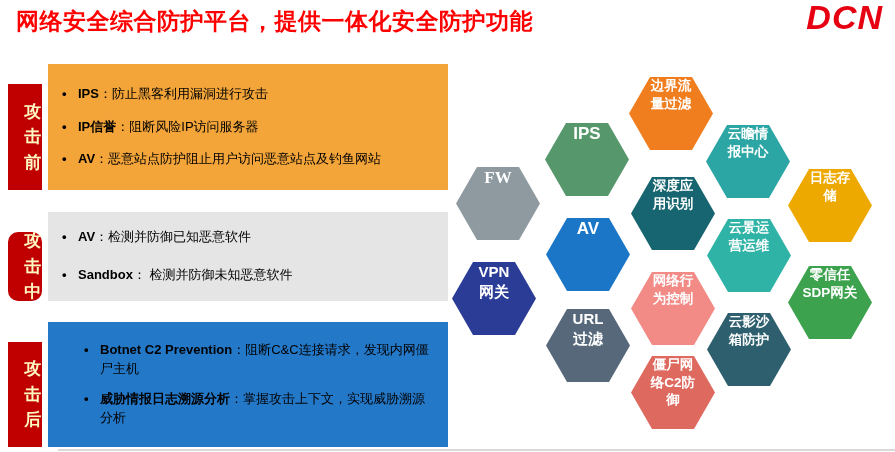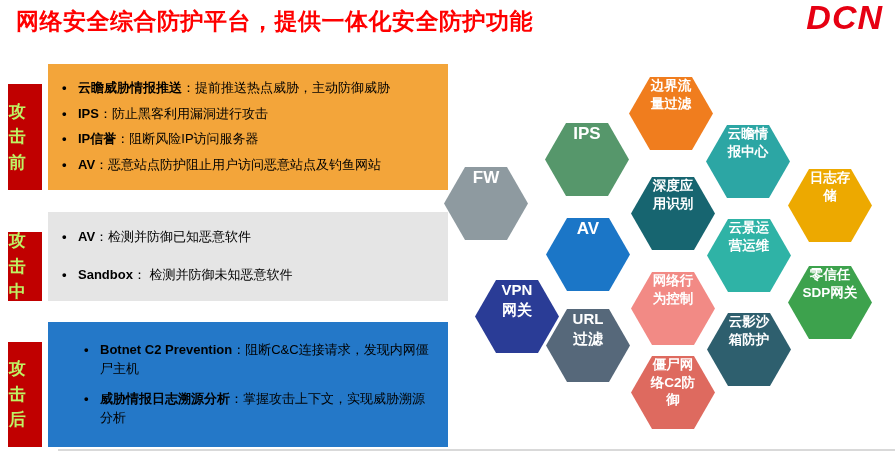--- a/index.html
+++ b/index.html
@@ -7,47 +7,47 @@
   body { font-family:"Liberation Sans","DejaVu Sans",sans-serif; }
   .page { position:relative; width:895px; height:452px; background:#fff; overflow:hidden; }
 
   .title { position:absolute; left:16px; top:6px; font-size:23px; font-weight:bold; color:#FF0000; letter-spacing:0.5px; white-space:nowrap; }
   .logo  { position:absolute; right:12px; top:-2px; font-size:34px; font-weight:900; font-style:italic; color:#E60012; letter-spacing:1px; }
 
   .phase { position:absolute; left:8px; width:440px; display:flex; }
   .p1 { top:64px;  height:126px; }
   .p2 { top:212px; height:89px;  }
   .p3 { top:322px; height:125px; }
-  .phase-label { width:34px; flex:none; display:flex; align-items:center; justify-content:flex-start; color:#bef264; font-weight:bold; font-size:17px;margin-top:20px; }
+  .phase-label { width:34px; flex:none; display:flex; align-items:center; justify-content:flex-end; color:#fef9c3; font-weight:bold; font-size:17px;margin-top:20px; }
   .vtext { width:1.1em; word-break:break-all; line-height:1.5; text-align:center; }
   .phase-content { flex:1; margin-left:6px; padding:8px 12px 8px 14px; color:#000; display:flex; flex-direction:column; justify-content:space-evenly; }
   .item { display:flex; font-size:13px; line-height:1.45; color:#000; }
   .dot { width:16px; flex:none; font-weight:bold; }
   .dot::before { content:"•"; }
   .btext { flex:1; }
   .btext b { font-weight:bold; }
 
   .hex { position:absolute; width:84px; height:73px;
          clip-path:polygon(25% 0,75% 0,100% 50%,75% 100%,25% 100%,0 50%);
          display:flex; flex-direction:column; align-items:center; justify-content:flex-start;
          color:#fff; font-weight:bold; font-size:13.5px; line-height:1.3; text-align:center; }
   .hex.acr { font-size:17px; }
   .hex.mid { font-size:15px; }
   .hl { min-height:0; }
 
-  .hx0  { left:444px; top:167px; } 
+  .hx0  { left:456px; top:167px;font-family:Liberation Serif, serif; } 
   .hx1  { left:545px; top:123px; } 
   .hx2  { left:629px; top:77px;  } 
   .hx3  { left:706px; top:125px; } 
   .hx4  { left:788px; top:169px; } 
   .hx5  { left:631px; top:177px; } 
   .hx6  { left:546px; top:218px; } 
   .hx7  { left:707px; top:219px; } 
   .hx8  { left:788px; top:266px; } 
-  .hx9  { left:475px; top:262px;margin-top:18px; } 
+  .hx9  { left:452px; top:262px; } 
   .hx10 { left:546px; top:309px; } 
   .hx11 { left:631px; top:272px; } 
   .hx12 { left:707px; top:313px; } 
   .hx13 { left:631px; top:356px; } 
 
   .footer-line { position:absolute; left:58px; right:0; bottom:1px; height:2px; background:#d9d9d9; }
 </style>
 </head>
 <body>
 
@@ -56,39 +56,35 @@
   <div class="title">网络安全综合防护平台，提供一体化安全防护功能</div>
   <div class="logo">DCN</div>
 
   <div class="phase p1">
     <div class="phase-label" style="background: rgb(192, 0, 0);">
       <span class="vtext">攻击前</span>
     </div>
     <div class="phase-content" style="background: rgb(243, 165, 58);">
       <div class="item">
         <span class="dot"></span>
-        <span class="btext"><b>云瞻威胁情报推送</b><span>：提前推送热点威胁，主动防御威胁</span></span>
-      </div>
-      <div class="item">
-        <span class="dot"></span>
         <span class="btext"><b>IPS</b><span>：防止黑客利用漏洞进行攻击</span></span>
       </div>
       <div class="item">
         <span class="dot"></span>
         <span class="btext"><b>IP信誉</b><span>：阻断风险IP访问服务器</span></span>
       </div>
       <div class="item">
         <span class="dot"></span>
         <span class="btext"><b>AV</b><span>：恶意站点防护阻止用户访问恶意站点及钓鱼网站</span></span>
       </div>
     </div>
   </div>
 
   <div class="phase p2">
-    <div class="phase-label" style="background: rgb(192, 0, 0);">
+    <div class="phase-label" style="background: rgb(192, 0, 0); border-radius: 10px;">
       <span class="vtext">攻击中</span>
     </div>
     <div class="phase-content" style="background: #e5e5e5; gap: 10px;">
       <div class="item">
         <span class="dot"></span>
         <span class="btext"><b>AV</b><span>：检测并防御已知恶意软件</span></span>
       </div>
       <div class="item">
         <span class="dot"></span>
         <span class="btext"><b>Sandbox</b><span>： 检测并防御未知恶意软件</span></span>

